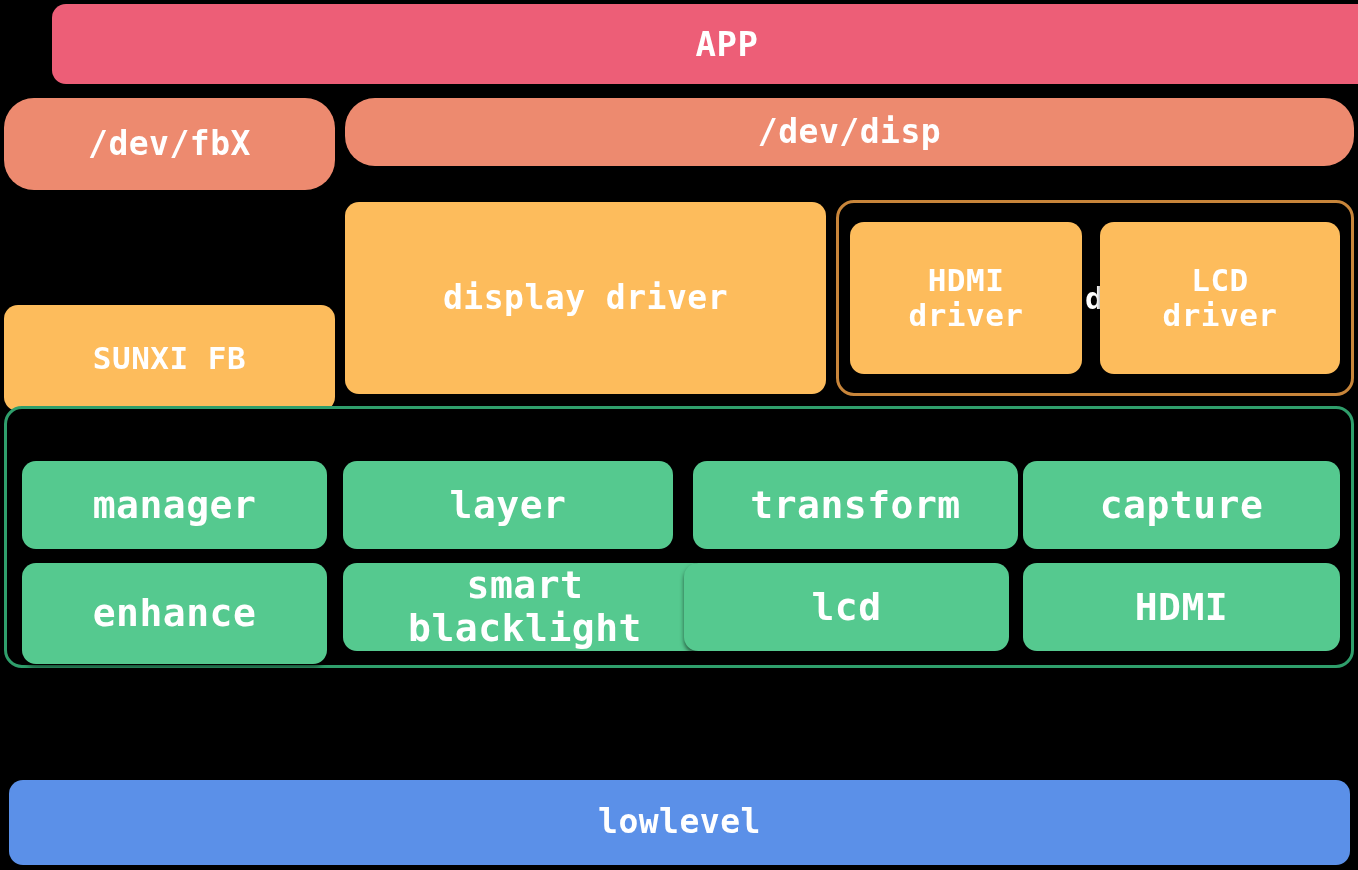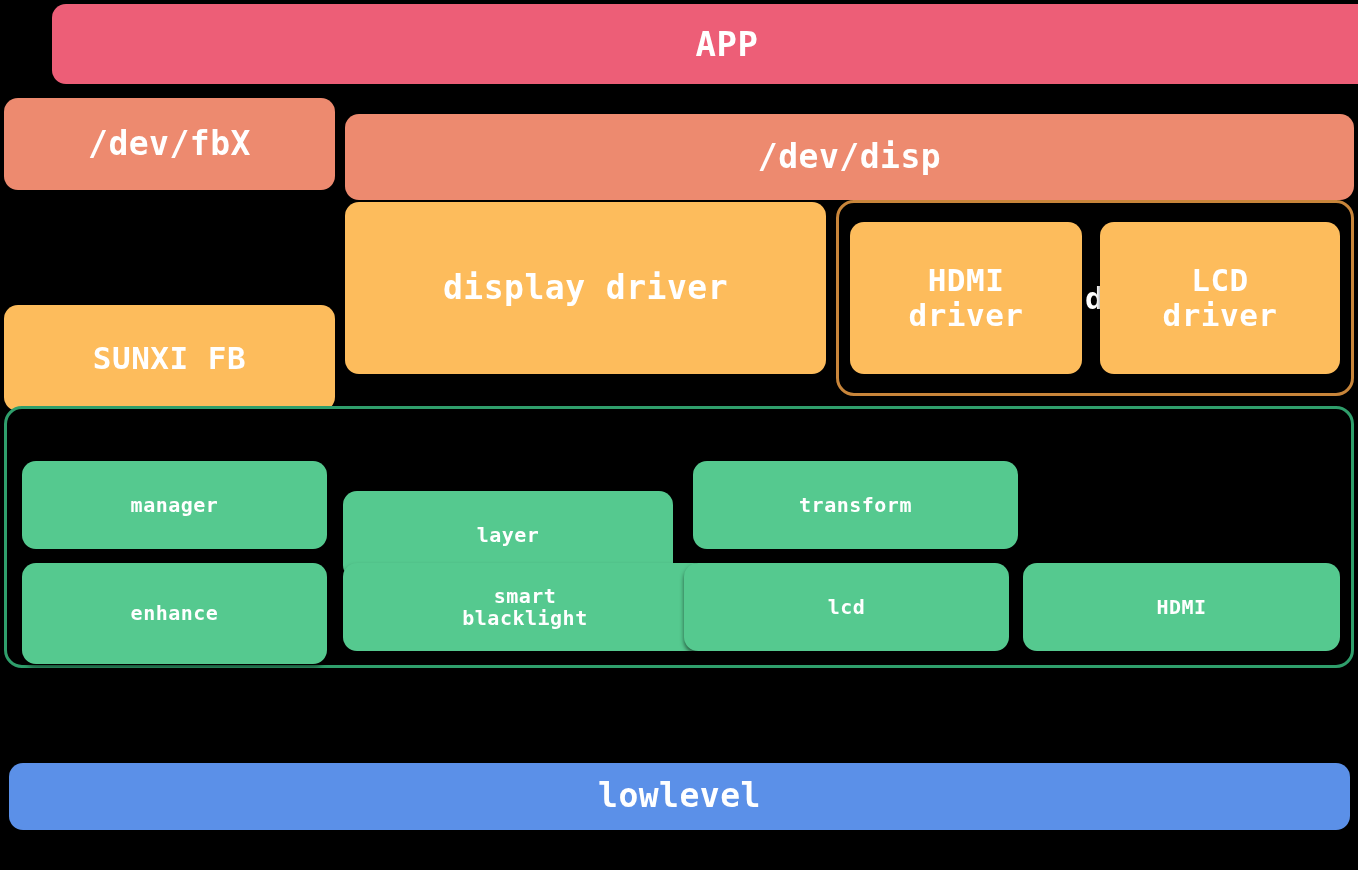--- a/index.html
+++ b/index.html
@@ -38,92 +38,93 @@
     user-select: none;
   }
 
   
   .shadow {
     box-shadow: 0 3px 4px rgba(0,0,0,0.55);
   }
 
   
   .c-app    { background: #ED5E77; }
-  .c-dev    { background: #ED8A6F; }
+  .c-dev    { background: #ED8A6F; border-radius: 30px; }
   .c-orange { background: #FDBC5C; }
   .c-green  { background: #55C98F; }
   .c-blue1  { background: #55B4E4; }
   .c-blue2  { background: #5B90E8; }
 
   
   .group {
     position: absolute;
     box-sizing: border-box;
     background: #000000;
     border-radius: 18px;
   }
   .group-orange { border: 3px solid #C8853A; }
   .group-green  { border: 3px solid #2F9E6B; }
 
   
   .fs-xl { font-size: 34px; margin-left: 48px; }
   .fs-lg { font-size: 33px; }
   .fs-md { font-size: 31px; }
-  .fs-sm { font-size: 20px; }
+  .fs-sm { font-size: 38px; }
 
   
   .occluded {
     position: absolute;
     color: #ffffff;
     font-weight: bold;
     font-size: 31px;
     white-space: nowrap;
     z-index: 1;
   }
 </style>
 </head>
 <body>
 
 <div id="stack">
 
   <div class="blk shadow c-app fs-xl" style="left:4px; top:4px; width:1350px; height:80px;">APP</div>
 
   <div class="blk shadow c-dev fs-lg" style="left:4px; top:98px; width:331px; height:92px;">/dev/fbX</div>
 
-  <div class="blk shadow c-dev fs-lg" style="left:345px; top:114px; width:1009px; height:86px;">/dev/disp</div>
+  <div class="blk shadow c-dev fs-lg" style="left:345px; top:98px; width:1009px; height:68px;">/dev/disp</div>
 
 
   <div class="blk shadow c-orange fs-md" style="left:4px; top:305px; width:331px; height:106px;">SUNXI FB</div>
 
-  <div class="blk shadow c-orange fs-lg" style="left:345px; top:202px; width:481px; height:172px;">display driver</div>
+  <div class="blk shadow c-orange fs-lg" style="left:345px; top:202px; width:481px; height:192px;">display driver</div>
 
   <div class="group group-orange" style="left:836px; top:200px; width:518px; height:196px;"></div>
 
   <div class="occluded" style="left:1085px; top:280px;">de</div>
 
   <div class="blk shadow c-orange fs-md" style="left:850px; top:222px; width:232px; height:152px; z-index:2;">HDMI
 driver</div>
 
   <div class="blk shadow c-orange fs-md" style="left:1100px; top:222px; width:240px; height:152px; z-index:2;">LCD
 driver</div>
 
   <div class="group group-green" style="left:4px; top:406px; width:1350px; height:262px;"></div>
 
   <div class="blk shadow c-green fs-sm" style="left:22px; top:461px; width:305px; height:88px; z-index:2;">manager</div>
 
-  <div class="blk shadow c-green fs-sm" style="left:343px; top:461px; width:330px; height:88px; z-index:2;margin-top:30px;">layer</div>
+  <div class="blk shadow c-green fs-sm" style="left:343px; top:461px; width:330px; height:88px; z-index:2;">layer</div>
 
   <div class="blk shadow c-green fs-sm" style="left:684px; top:461px; width:325px; height:88px; z-index:2;margin-left:9px;">transform</div>
 
+  <div class="blk shadow c-green fs-sm" style="left:1023px; top:461px; width:317px; height:88px; z-index:2;">capture</div>
 
   <div class="blk shadow c-green fs-sm" style="left:22px; top:563px; width:305px; height:101px; z-index:2;">enhance</div>
 
   <div class="blk shadow c-green fs-sm" style="left:343px; top:563px; width:364px; height:88px; z-index:2;">smart
 blacklight</div>
 
   <div class="blk shadow c-green fs-sm" style="left:684px; top:563px; width:325px; height:88px; z-index:2;">lcd</div>
 
   <div class="blk shadow c-green fs-sm" style="left:1023px; top:563px; width:317px; height:88px; z-index:2;">HDMI</div>
 
 
-  <div class="blk shadow c-blue2 fs-lg" style="left:9px; top:763px; width:1341px; height:67px;">lowlevel</div>
+  <div class="blk shadow c-blue2 fs-lg" style="left:9px; top:780px; width:1341px; height:85px;">lowlevel</div>
 
 </div>
 
 </body></html>

